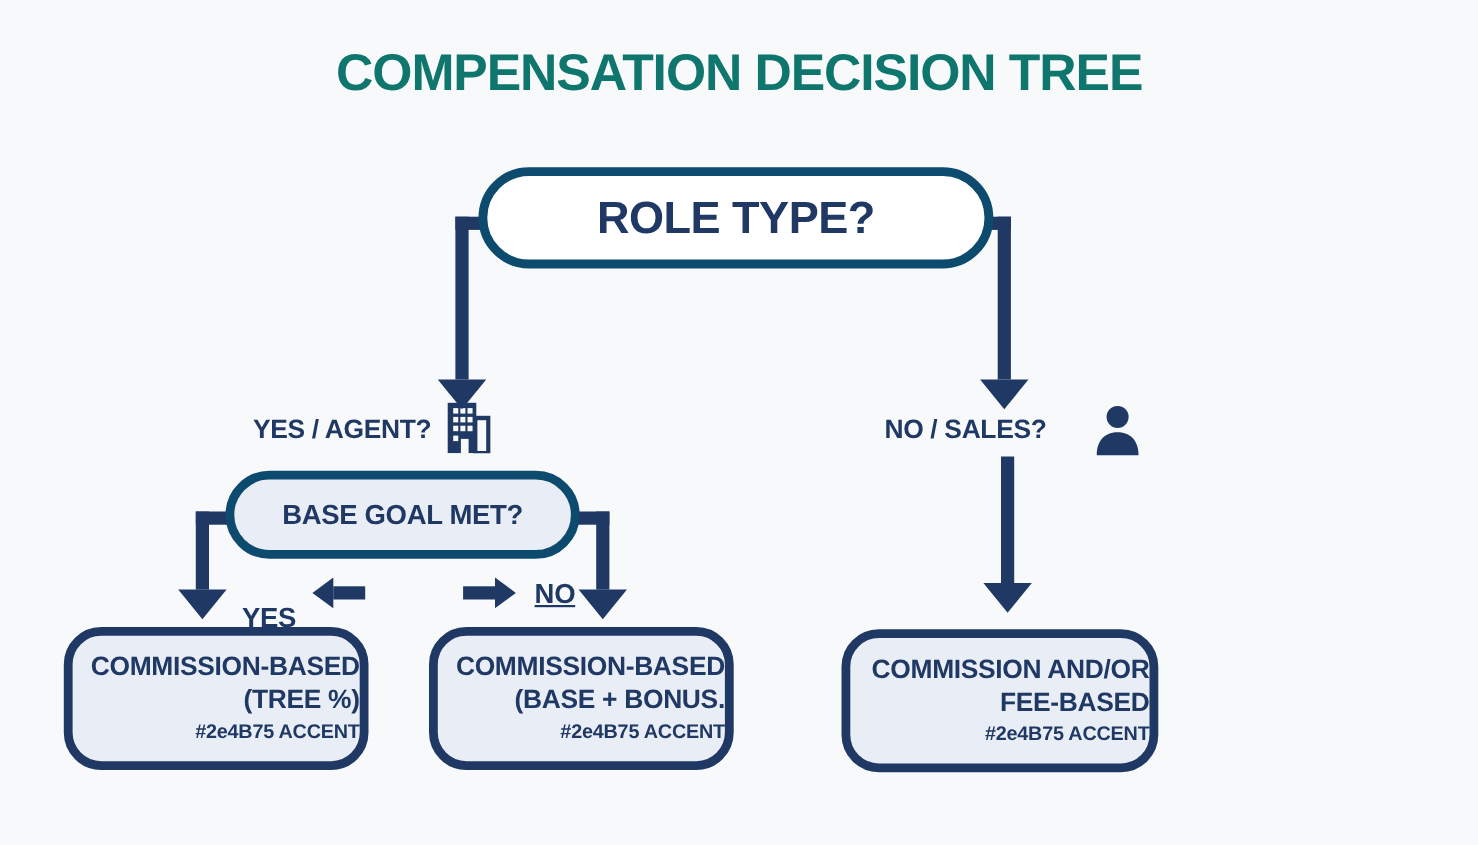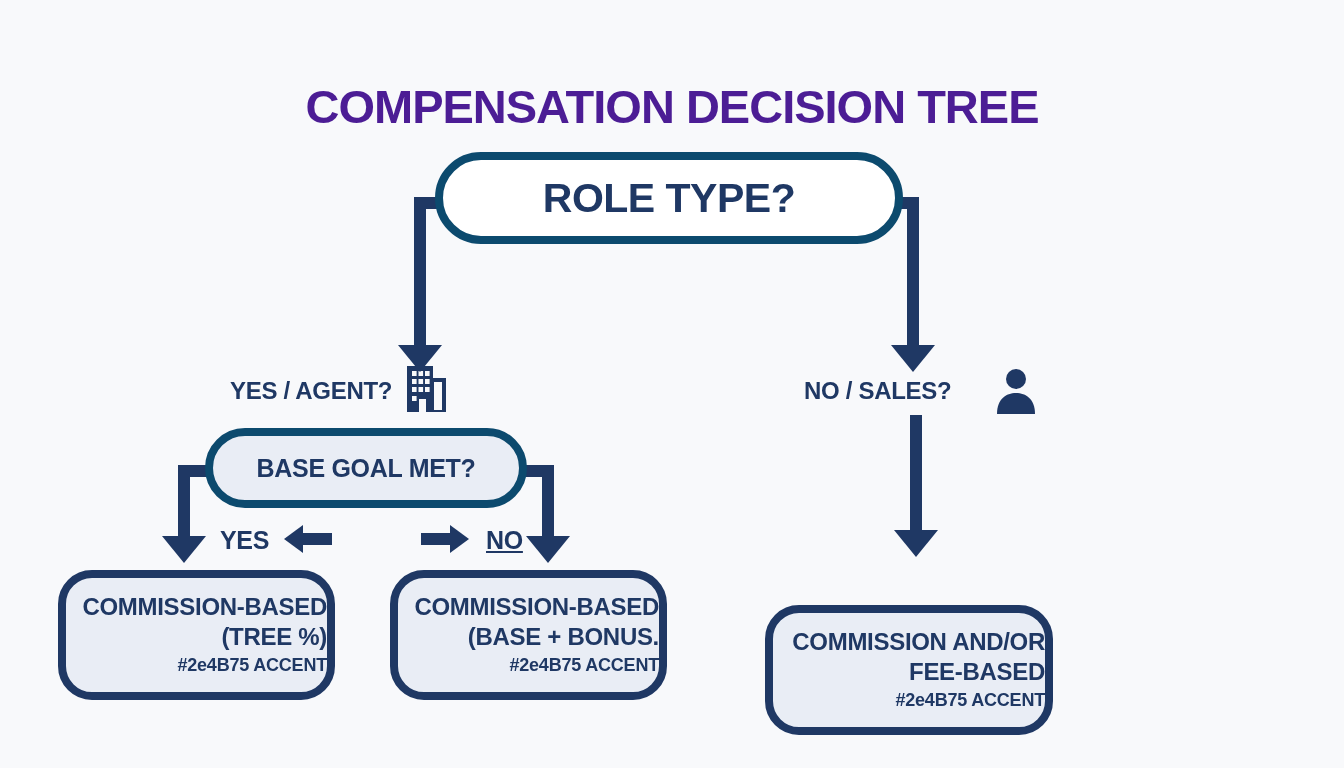--- a/index.html
+++ b/index.html
@@ -8,21 +8,21 @@
     background:#f8f9fb;
     font-family:"Liberation Sans", sans-serif;
     color:#1f3864;
     overflow:hidden;
   }
   .stage { position:relative; width:1344px; height:768px; }
 
   .title {
     position:absolute; top:38px; left:0; width:100%;
     text-align:center; font-size:47px; font-weight:bold;
-    letter-spacing:-1px; color:#4c1d95;margin-top:41px;
+    letter-spacing:-1px; color:#0f766e;
   }
 
   .pill {
     position:absolute; border:8px solid #0c4a6e;
     display:flex; align-items:center; justify-content:center;
     font-weight:bold; text-align:center; z-index:3;
   }
   .root-node {
     left:435px; top:152px; width:468px; height:92px;
     border-radius:46px; background:#ffffff; font-size:41px; letter-spacing:-0.5px;
@@ -33,21 +33,21 @@
   }
 
   .leaf {
     position:absolute; top:570px; height:130px;
     border:8px solid #1f3864; border-radius:34px; background:#e9edf5;
     display:flex; flex-direction:column; align-items:flex-end; justify-content:center;
     text-align:center; z-index:3;
   }
   .leaf-1 { left:58px;  width:277px; }
   .leaf-2 { left:390px; width:277px; }
-  .leaf-3 { left:765px; width:288px; top:572px;margin-top:33px; }
+  .leaf-3 { left:765px; width:288px; top:572px; }
   .leaf .line-main { font-size:24px; font-weight:bold; line-height:30px; letter-spacing:-0.3px; }
   .leaf .line-accent { font-size:18px; font-weight:bold; line-height:26px; letter-spacing:-0.2px; }
 
   .bar { position:absolute; background:#1f3864; z-index:2; }
   .head-down {
     position:absolute; width:0; height:0; z-index:2;
     border-left:22px solid transparent; border-right:22px solid transparent;
     border-top:27px solid #1f3864;
   }
   .head-left {
@@ -122,21 +122,21 @@
   </div>
 
   <div class="bar" style="left:178px; top:465px; width:34px; height:12px;"></div>
   <div class="bar" style="left:178px; top:465px; width:12px; height:71px;"></div>
   <div class="head-down" style="left:162px; top:536px;"></div>
 
   <div class="bar" style="left:520px; top:465px; width:34px; height:12px;"></div>
   <div class="bar" style="left:542px; top:465px; width:12px; height:71px;"></div>
   <div class="head-down" style="left:526px; top:536px;"></div>
 
-  <div class="yesno-label" style="left:220px; top:526px;text-align:right;">YES</div>
+  <div class="yesno-label" style="left:220px; top:548px;text-align:right;">YES</div>
   <div class="head-left" style="left:284px; top:525px;"></div>
   <div class="bar" style="left:303px; top:533px; width:29px; height:12px;"></div>
 
   <div class="bar" style="left:421px; top:533px; width:29px; height:12px;"></div>
   <div class="head-right" style="left:450px; top:525px;"></div>
   <div class="yesno-label" style="left:486px; top:526px;text-decoration:underline;">NO</div>
 
   <div class="leaf leaf-1">
     <div class="line-main">COMMISSION-BASED</div>
     <div class="line-main">(TREE %)</div>

